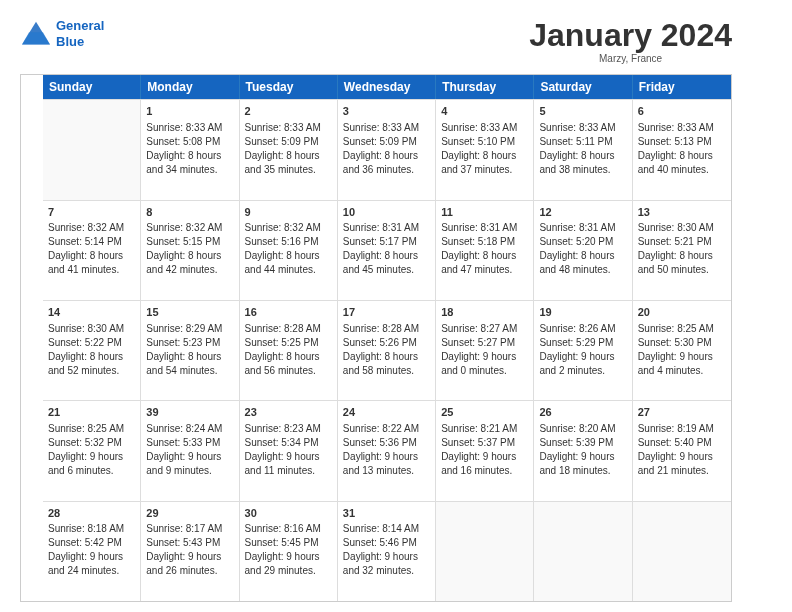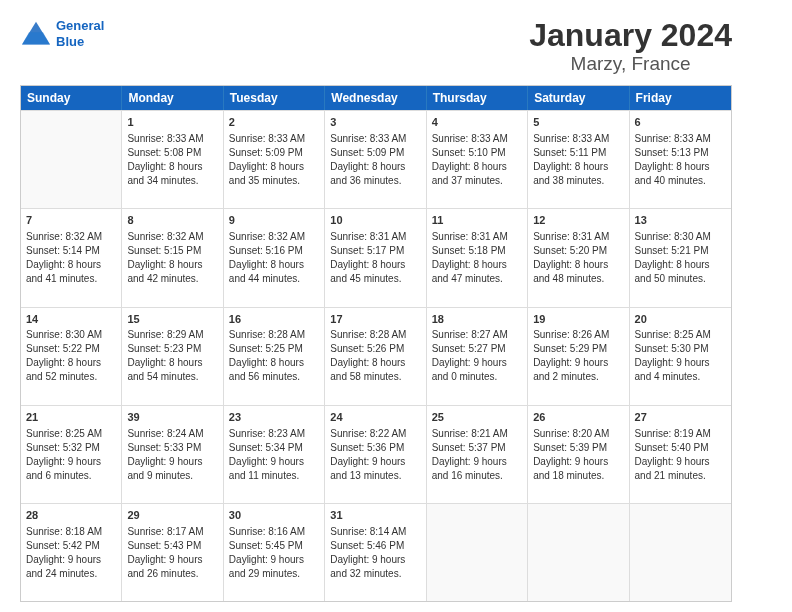--- a/index.html
+++ b/index.html
@@ -44,28 +44,29 @@
     .title-block {
       text-align: center;
     }
     .calendar-title {
       font-size: 32px;
       font-weight: bold;
       color: #333;
       line-height: 1.1;
     }
     .calendar-subtitle {
-      font-size: 19px;
+      font-size: 10px;
       color: #555;
     }
     .calendar {
       flex: 1;
       display: flex;
       flex-direction: column;
       border: 1px solid #ccc;
+      padding-left: 22px;
     }
     .cal-header-row {
       display: grid;
       grid-template-columns: repeat(7, 1fr);
       background: #1565c0;
     }
     .cal-header-cell {
       color: #fff;
       font-size: 12px;
       font-weight: bold;

